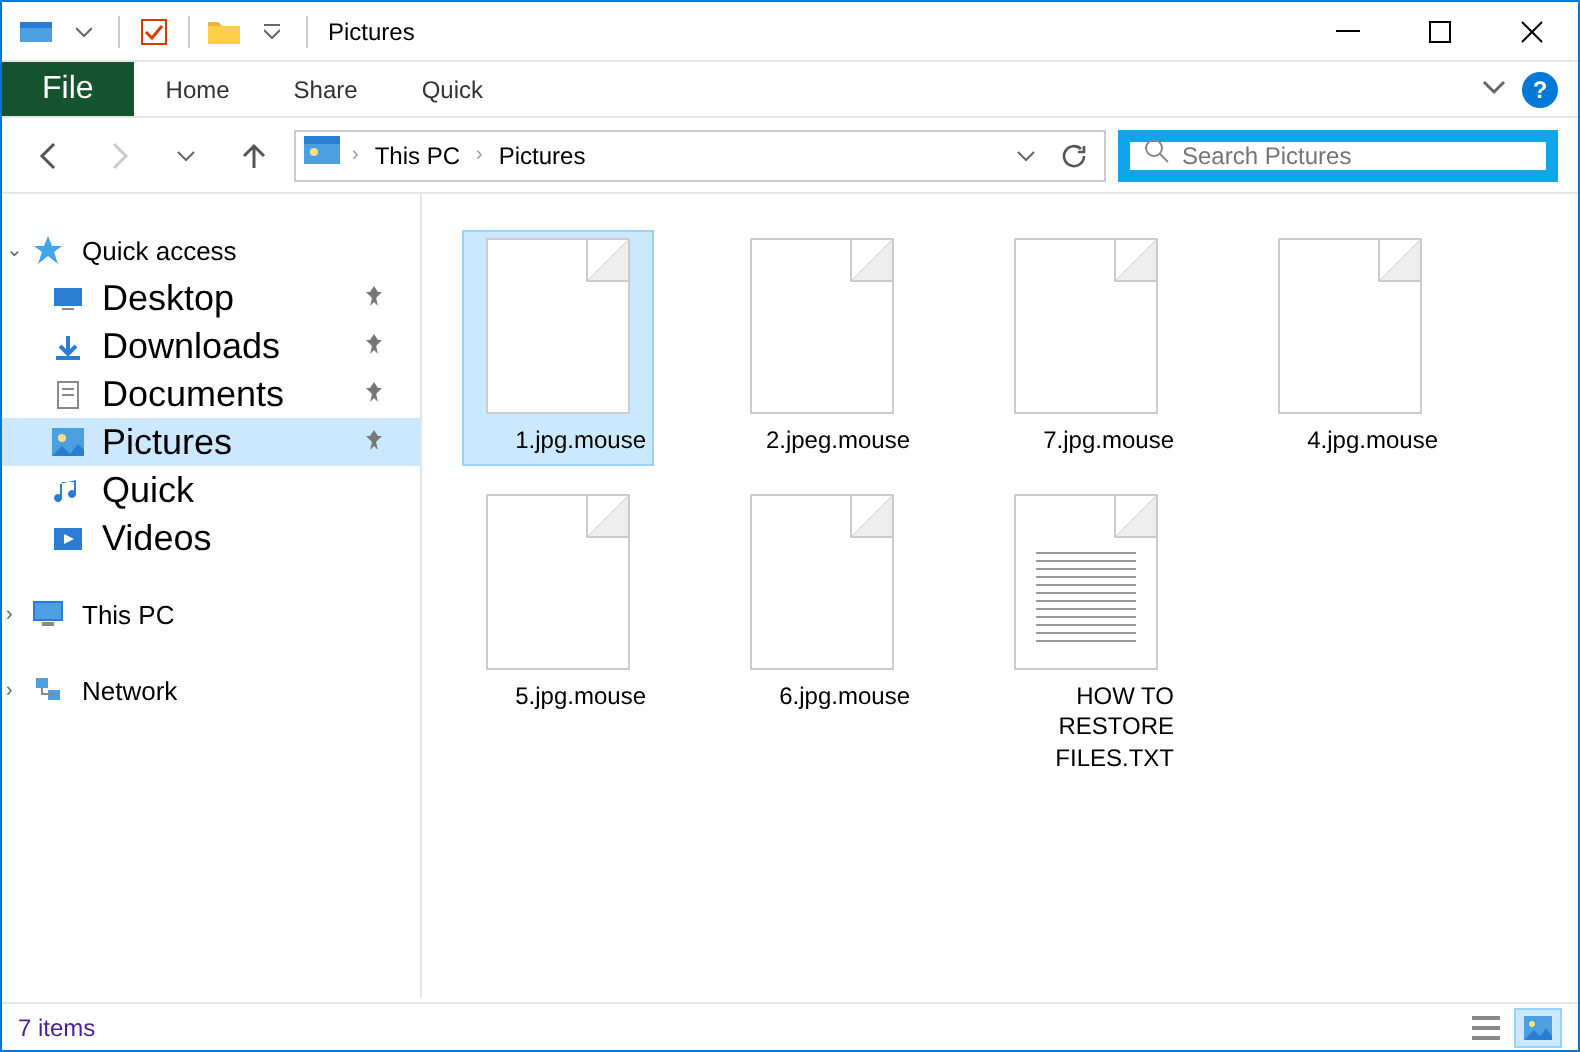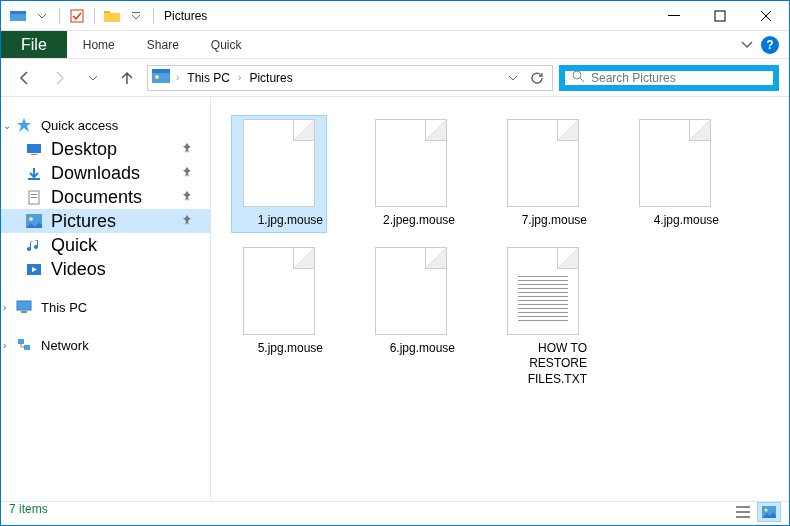--- a/index.html
+++ b/index.html
@@ -42,21 +42,21 @@
 
 .content { flex: 1; padding: 18px 10px 10px 20px; overflow-y: auto; }
 .file-grid { display: flex; flex-wrap: wrap; gap: 10px 36px; }
 .file-item { width: 96px; text-align: right; cursor: pointer; padding: 4px; }
 .file-item.selected { background: #cce8ff; border: 1px solid #99d1ff; padding: 3px; }
 .file-thumb { width: 72px; height: 88px; margin: 0 auto 6px; position: relative; background: #fff; border: 1px solid #ccc; }
 .file-thumb::after { content: ''; position: absolute; top: 0; right: 0; width: 20px; height: 20px; background: linear-gradient(135deg, transparent 48%, #ddd 50%, #eee 52%); border-left: 1px solid #ccc; border-bottom: 1px solid #ccc; }
 .file-thumb.txt::before { content: ''; position: absolute; top: 28px; left: 10px; right: 10px; bottom: 12px; background: repeating-linear-gradient(to bottom, #999 0, #999 1px, transparent 1px, transparent 4px); }
 .file-label { font-size: 12px; color: #000; line-height: 1.3; word-wrap: break-word; }
 
-.statusbar { position: absolute; bottom: 0; left: 0; right: 0; height: 24px; border-top: 1px solid #e5e5e5; display: flex; align-items: flex-start; padding: 0 8px; font-size: 12px; color: #15803d; background: #fff; }
+.statusbar { position: absolute; bottom: 0; left: 0; right: 0; height: 24px; border-top: 1px solid #e5e5e5; display: flex; align-items: center; padding: 0 8px; font-size: 12px; color: #4c1d95; background: #fff; }
 .status-right { margin-left: auto; display: flex; gap: 2px; }
 .view-btn { width: 24px; height: 20px; border: 1px solid transparent; display: flex; align-items: center; justify-content: center; cursor: pointer; }
 .view-btn.active { background: #cce8ff; border-color: #99d1ff; }
 </style>
 </head>
 <body>
 
 <div class="titlebar">
   <div class="titlebar-icons">
     <span class="tb-icon">

